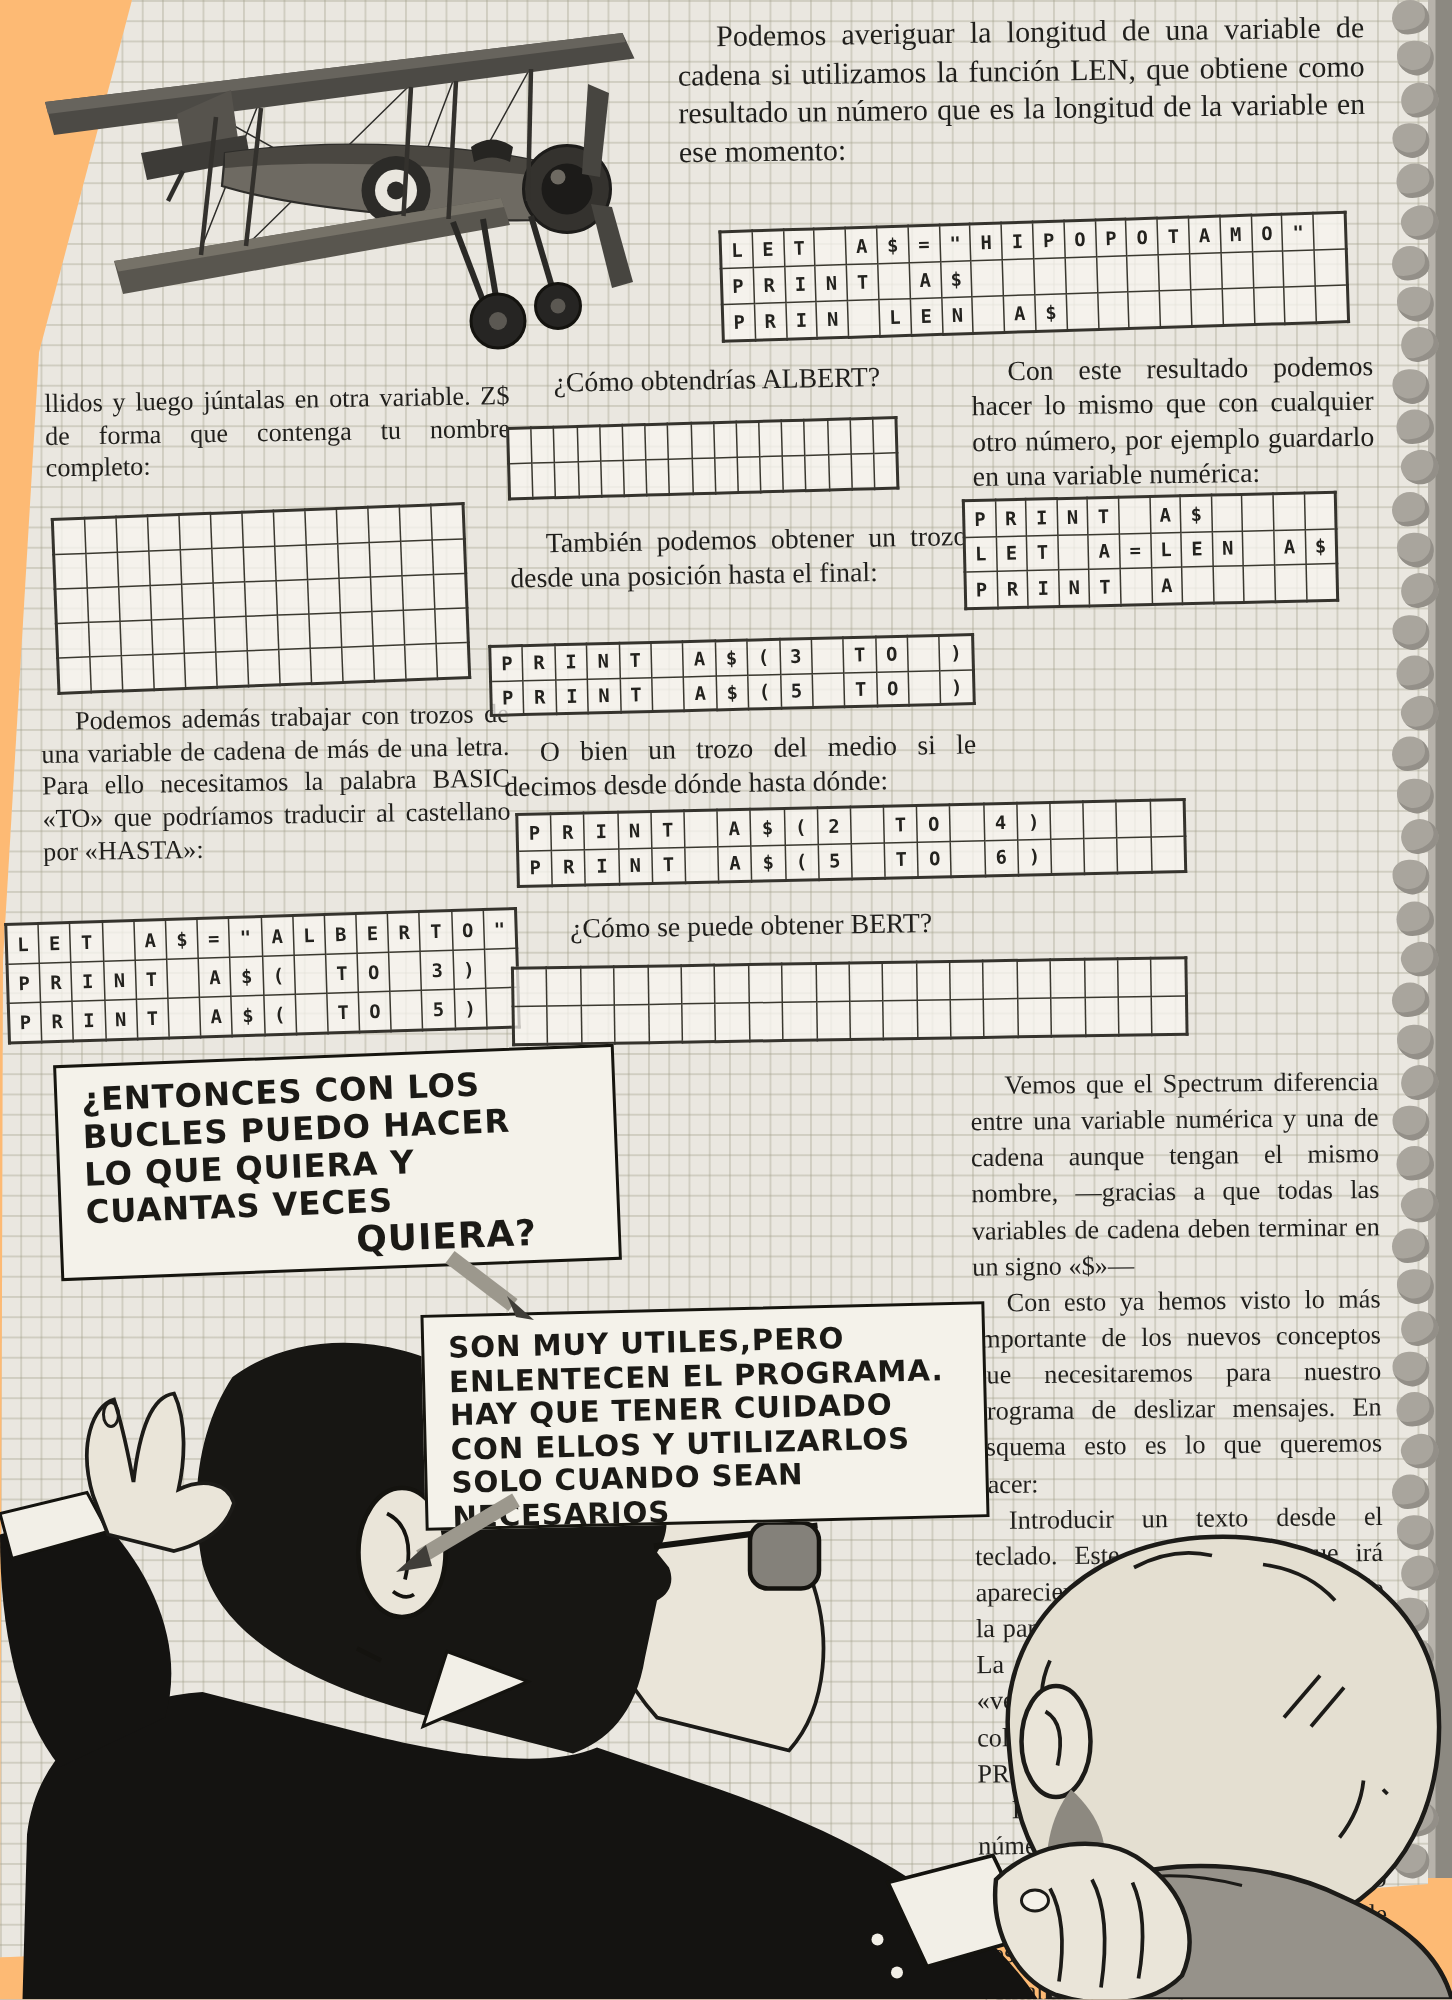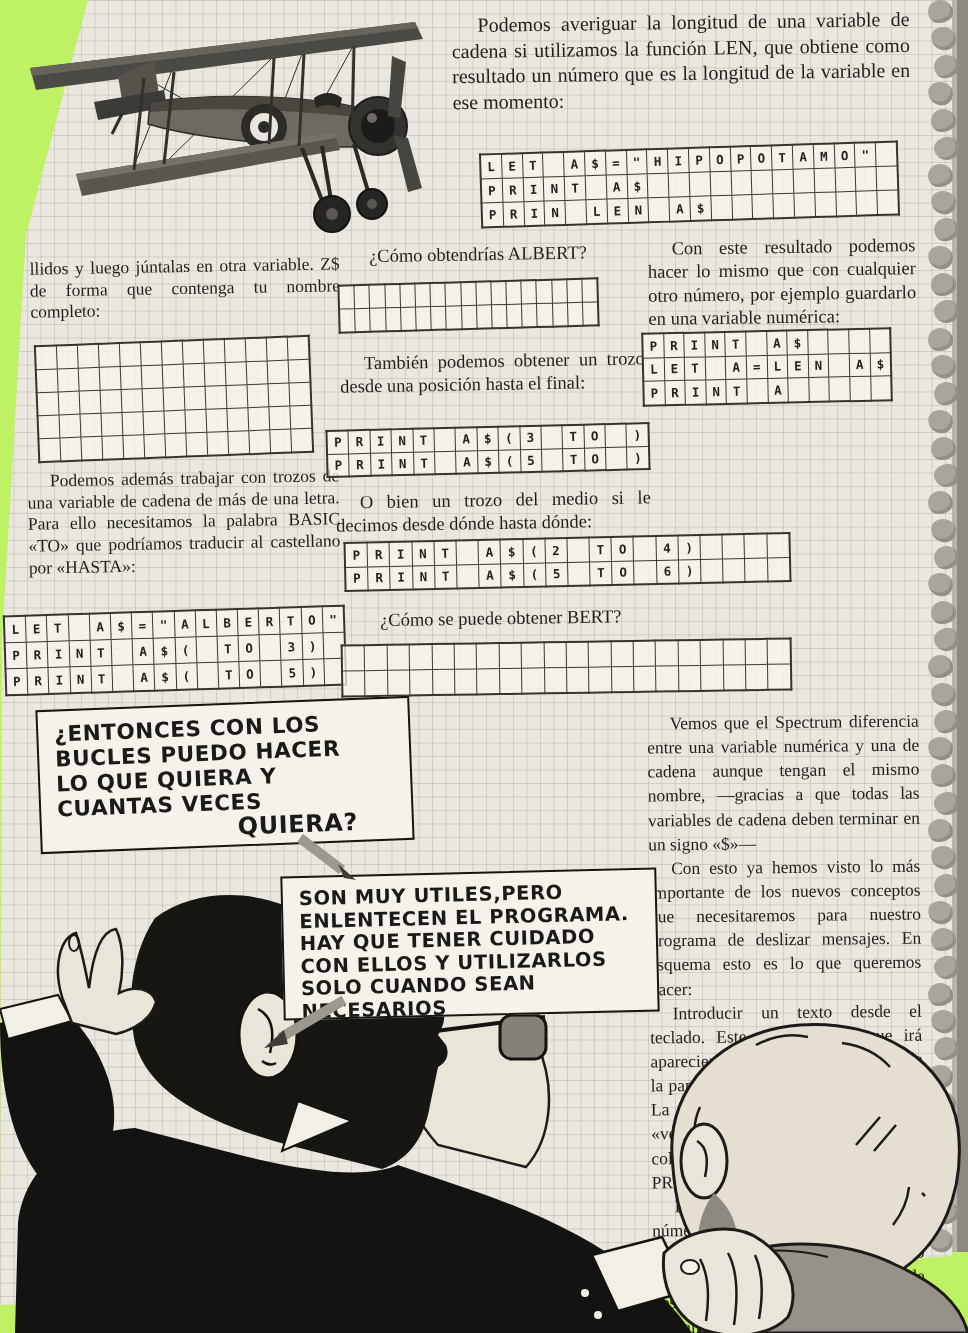--- a/index.html
+++ b/index.html
@@ -1,17 +1,17 @@
 <!DOCTYPE html>
 <html><head>
 <meta charset="utf-8">
 <style>
   html,body{margin:0;padding:0;}
   body{background:#a4a099;font-family:"Liberation Serif",serif;}
-  #stage{position:relative;width:968px;height:1333px;overflow:hidden;background:#bef264;}
+  #stage{position:relative;width:968px;height:1333px;overflow:hidden;background:#fdba74;}
 
   
   .band-mid{position:absolute;left:936px;top:0;width:24px;height:1252px;background:#b7b3ab;z-index:0;}
   .band-dark{position:absolute;left:957px;top:0;width:11px;height:1252px;background:#8c8981;z-index:0;}
 
   
   #page{position:absolute;left:0;top:0;width:952px;height:1312px;z-index:1;
     background-color:#eae7e0;
     background-image:
       linear-gradient(rgba(160,158,136,0.35) 1px, transparent 1px),

